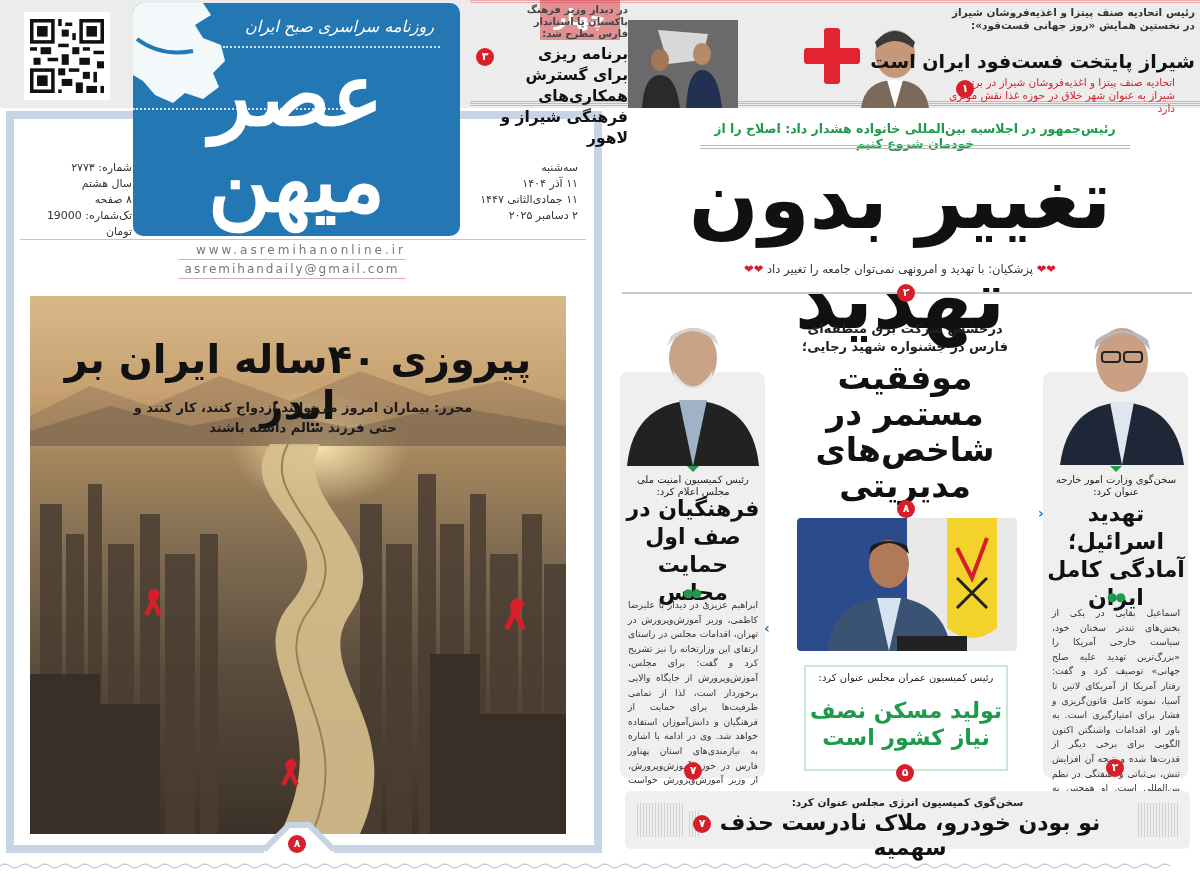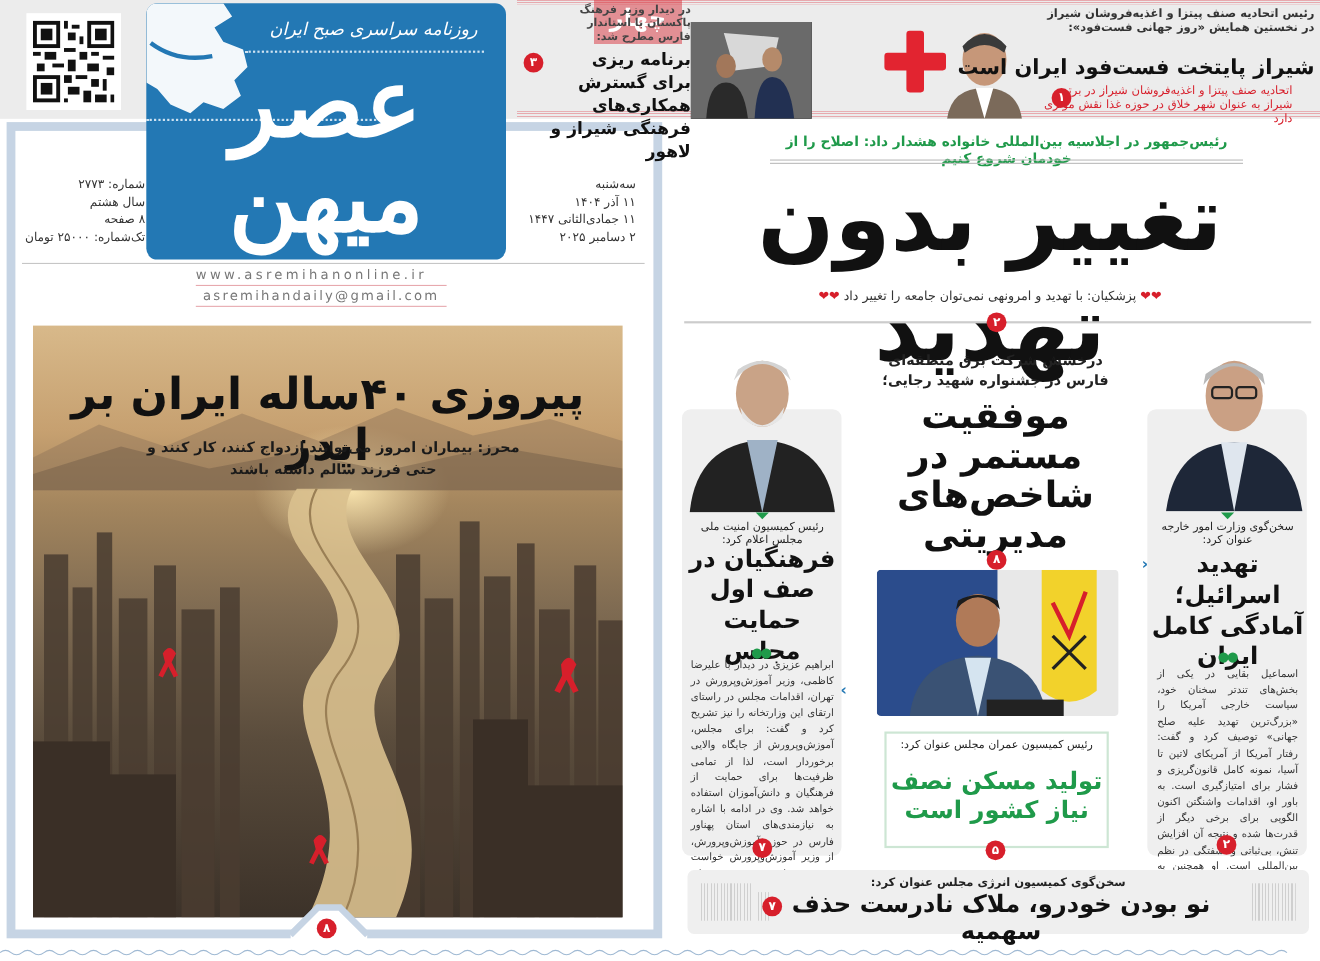--- a/index.html
+++ b/index.html
@@ -29,21 +29,21 @@
     font-weight: bold; font-size: 86px; text-align: center; direction: rtl; line-height: 1; }
 
   
   .leftframe { position: absolute; left: 6px; top: 111px; width: 596px; height: 742px;
     border: 8px solid #c6d4e4; background: #fff; }
   .info-left { position: absolute; left: 20px; top: 160px; width: 112px; text-align: right; direction: rtl;
     font-size: 11px; line-height: 16px; color: #333; }
   .info-right { position: absolute; left: 468px; top: 160px; width: 110px; text-align: right; direction: rtl;
     font-size: 11px; line-height: 16px; color: #333; }
   .infoline { position: absolute; left: 20px; top: 239px; width: 566px; border-top: 1px solid #c6c6c6; }
-  .web { position: absolute; left: 178px; top: 243px; width: 228px; text-align: left;
+  .web { position: absolute; left: 178px; top: 243px; width: 228px; text-align: right;
     font-family: "DejaVu Sans", sans-serif; font-size: 12px; letter-spacing: 3px; color: #777;
     border-bottom: 1px solid #e7a9ae; padding-bottom: 2px; }
   .mail { position: absolute; left: 178px; top: 262px; width: 228px; text-align: center;
     font-size: 12px; letter-spacing: 2px; color: #777; border-bottom: 1px solid #e7a9ae; padding-bottom: 2px; }
 
   
   .cover { position: absolute; left: 30px; top: 296px; width: 536px; height: 538px; overflow: hidden;
     background: linear-gradient(to bottom, #d8b98a 0%, #c6a070 18%, #a4865e 30%, #7f6b52 48%, #5a4c3c 70%, #3c3229 100%); }
   .cover .sun { position: absolute; left: 200px; top: 90px; width: 180px; height: 120px;
     background: radial-gradient(ellipse at center, rgba(255,235,180,0.9), rgba(255,220,150,0) 70%); }
@@ -193,21 +193,21 @@
   <div class="tagline">روزنامه سراسری صبح ایران</div>
   <div class="dash1"></div>
   <div class="dash2"></div>
   <div class="brand">عصر میهن</div>
 </div>
 
 <div class="info-left">
   <div>شماره: ۲۷۷۳</div>
   <div>سال هشتم</div>
   <div>۸ صفحه</div>
-  <div>تک‌شماره: ۲۵۰۰۰ تومان</div>
+  <div>تک‌شماره: 19000 تومان</div>
 </div>
 <div class="info-right">
   <div>سه‌شنبه</div>
   <div>۱۱ آذر ۱۴۰۴</div>
   <div>۱۱ جمادی‌الثانی ۱۴۴۷</div>
   <div>۲ دسامبر ۲۰۲۵</div>
 </div>
 <div class="infoline"></div>
 <div class="web">www.asremihanonline.ir</div>
 <div class="mail">asremihandaily@gmail.com</div>

